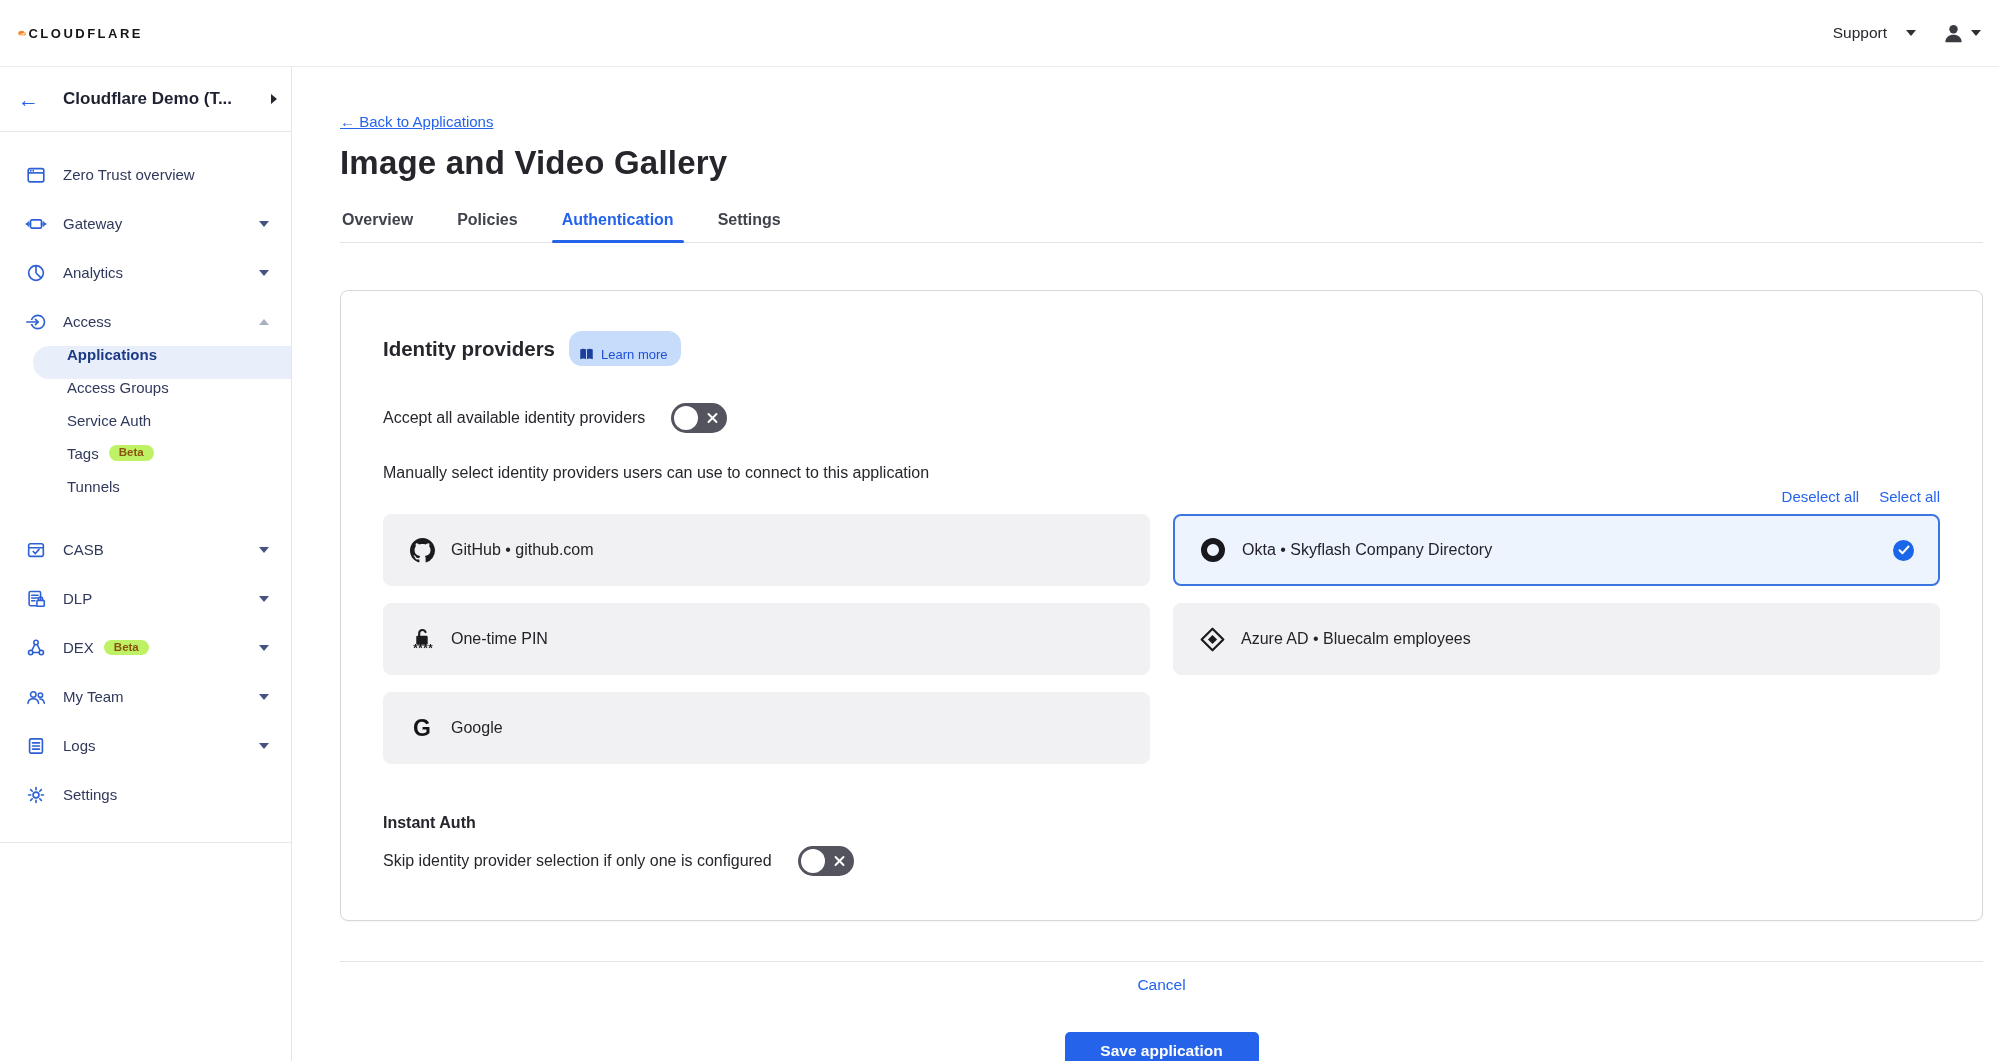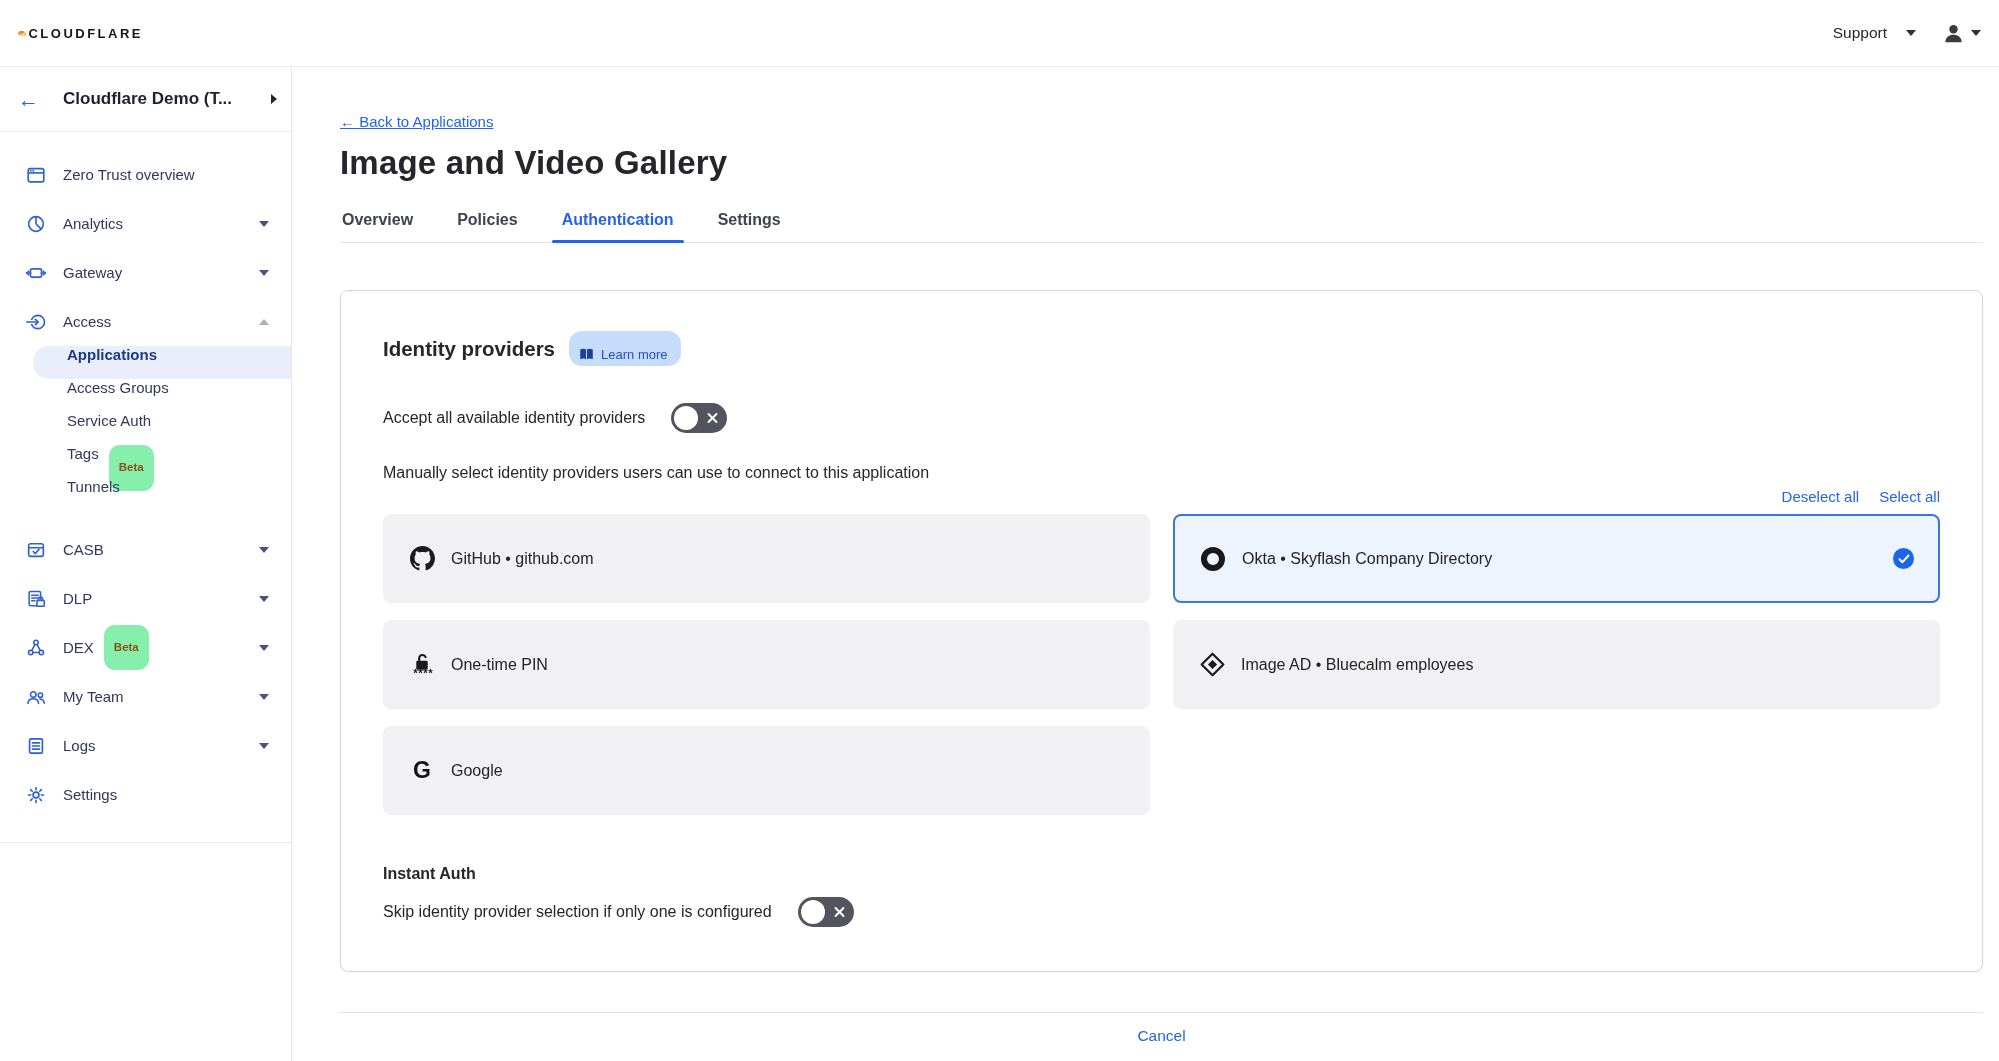--- a/index.html
+++ b/index.html
@@ -25,21 +25,21 @@
   .chev-right { width:0; height:0; border-top:5px solid transparent; border-bottom:5px solid transparent; border-left:6.5px solid #26262c; }
   .sb-nav { padding-top:18px; }
   .sb-item { height:49px; display:flex; align-items:center; padding:0 22px 0 24px; cursor:pointer; }
   .sb-item .icn { width:24px; height:24px; display:flex; align-items:center; justify-content:center; flex-shrink:0; }
   .sb-item .lbl { margin-left:15px; font-size:15px; color:#30395c; }
   .sb-item .spacer { margin-left:auto; }
   .caret-down-sm { width:0; height:0; border-left:5px solid transparent; border-right:5px solid transparent; border-top:6px solid #46537e; }
   .caret-up-sm { width:0; height:0; border-left:5px solid transparent; border-right:5px solid transparent; border-bottom:6px solid #a8afbf; }
   .sb-sub { height:33px; display:flex; align-items:flex-start; padding-left:67px; font-size:15px; color:#30395c; cursor:pointer; }
   .sb-sub.active { background:#e9effa; margin-left:33px; padding-left:34px; border-radius:16px 0 0 16px; font-weight:bold; color:#1c3a86; }
-  .beta { margin-left:10px; background:#86efac; color:#8a530f; font-size:11.5px; font-weight:bold; padding:16px 10px; border-radius:11px; line-height:1.2; }
+  .beta { margin-left:10px; background:#bef264; color:#8a530f; font-size:11.5px; font-weight:bold; padding:1px 10px; border-radius:11px; line-height:1.2; }
   .sb-divider { border:none; border-top:1px solid #e7e8ec; margin-top:23px; }
 
   
   .main { flex:1; padding:0 16px 0 48px; }
   .back-link { display:inline-block; margin-top:46px; font-size:15px; color:#2563eb; text-decoration:underline; cursor:pointer; }
   .page-title { margin-top:13px; font-size:33px; font-weight:800; color:#25252b; letter-spacing:.2px; }
   .tabs { display:flex; margin-top:21px; border-bottom:1px solid #e4e4e8; }
   .tab { font-size:16px; font-weight:bold; color:#3f434c; padding:8px 2px 13px; margin-right:40px; cursor:pointer; position:relative; }
   .tab.active { color:#2563eb; }
   .tab.active::after { content:""; position:absolute; left:-8px; right:-8px; bottom:-1px; height:3px; background:#2563eb; border-radius:2px; }
@@ -54,21 +54,21 @@
   .body-text { font-size:16px; color:#26262c; }
   .manual-text { margin-top:31px; }
   .links-row { display:flex; justify-content:flex-end; gap:20px; margin-top:6px; }
   .blue-link { color:#2563eb; font-size:15px; cursor:pointer; }
 
   .toggle { width:56px; height:30px; border-radius:15px; background:#54545e; position:relative; flex-shrink:0; cursor:pointer; }
   .toggle .knob { position:absolute; left:3px; top:3px; width:24px; height:24px; border-radius:50%; background:#fff; }
   .toggle .xmark { position:absolute; right:9px; top:50%; transform:translateY(-50%); display:flex; }
 
   .providers { display:grid; grid-template-columns:1fr 1fr; column-gap:23px; row-gap:17px; margin-top:9px; }
-  .provider { height:89px; border-radius:8px; background:#f1f1f3; border:1px solid #f1f1f3; display:flex; align-items:center; padding:0 24px; cursor:pointer; }
+  .provider { height:72px; border-radius:8px; background:#f1f1f3; border:1px solid #f1f1f3; display:flex; align-items:center; padding:0 24px; cursor:pointer; }
   .provider.selected { background:#edf4fe; border:2px solid #3b76e0; }
   .provider .p-icn { width:28px; display:flex; align-items:center; justify-content:center; flex-shrink:0; }
   .provider .p-lbl { margin-left:15px; font-size:16px; color:#232329; }
   .okta-ring { width:24px; height:24px; border-radius:50%; border:6.5px solid #18181d; }
   .g-letter { font-size:23px; font-weight:bold; color:#141418; line-height:1; }
   .check-circle { margin-left:auto; width:21px; height:21px; border-radius:50%; background:#1a66e8; display:flex; align-items:center; justify-content:center; flex-shrink:0; }
 
   .instant-head { margin-top:50px; font-size:16px; font-weight:bold; color:#26262c; }
   .instant-row { margin-top:14px; gap:26px; }
 
@@ -123,40 +123,40 @@
             <rect x="3.5" y="5" width="17" height="14.5" rx="2"></rect>
               <path d="M3.5 9.7h17"></path>
               <path d="M6.3 7.4h.01M9 7.4h.01" stroke-linecap="round" stroke-width="2"></path>
           </svg>
         </span>
         <span class="lbl">Zero Trust overview</span>
       </div>
 
       <div class="sb-item">
         <span class="icn">
+          <svg width="22" height="22" viewBox="0 0 24 24" fill="none" stroke="#2e5fd4" stroke-width="1.8" stroke-linecap="round">
+            <rect x="6" y="7.5" width="12" height="9" rx="1.5"></rect>
+              <path d="M1.5 12h4.5M18 12h4.5"></path>
+              <path d="M4.2 9.8L2 12l2.2 2.2M19.8 9.8L22 12l-2.2 2.2" stroke-width="1.5"></path>
+          </svg>
+        </span>
+        <span class="lbl">Gateway</span>
+        <span class="spacer"></span>
+          <span class="caret-down-sm"></span>
+      </div>
+
+      <div class="sb-item">
+        <span class="icn">
           <svg width="22" height="22" viewBox="0 0 24 24" fill="none" stroke="#2e5fd4" stroke-width="1.8">
             <circle cx="12" cy="12" r="8"></circle>
               <path d="M12 12V4.3"></path>
               <path d="M12 12l5.6 5.3"></path>
           </svg>
         </span>
         <span class="lbl">Analytics</span>
-        <span class="spacer"></span>
-          <span class="caret-down-sm"></span>
-      </div>
-
-      <div class="sb-item">
-        <span class="icn">
-          <svg width="22" height="22" viewBox="0 0 24 24" fill="none" stroke="#2e5fd4" stroke-width="1.8" stroke-linecap="round">
-            <rect x="6" y="7.5" width="12" height="9" rx="1.5"></rect>
-              <path d="M1.5 12h4.5M18 12h4.5"></path>
-              <path d="M4.2 9.8L2 12l2.2 2.2M19.8 9.8L22 12l-2.2 2.2" stroke-width="1.5"></path>
-          </svg>
-        </span>
-        <span class="lbl">Gateway</span>
         <span class="spacer"></span>
           <span class="caret-down-sm"></span>
       </div>
 
       <div class="sb-item">
         <span class="icn">
           <svg width="22" height="22" viewBox="0 0 24 24" fill="none" stroke="#2e5fd4" stroke-width="1.8" stroke-linecap="round">
             <circle cx="14" cy="12" r="7.3"></circle>
               <path d="M2 12h12" stroke="#fff" stroke-width="4.5"></path>
               <path d="M2 12h12"></path>
@@ -343,21 +343,21 @@
           <span class="p-lbl">One-time PIN</span>
         </div>
 
         <div class="provider">
           <span class="p-icn">
             <svg width="25" height="25" viewBox="0 0 24 24">
               <path d="M12 1.6L22.4 12 12 22.4 1.6 12Z" fill="none" stroke="#1a1a1f" stroke-width="2.1" stroke-linejoin="round"></path>
               <path d="M12 7.6L16.4 12 12 16.4 7.6 12Z" fill="#1a1a1f"></path>
             </svg>
           </span>
-          <span class="p-lbl">Image AD • Bluecalm employees</span>
+          <span class="p-lbl">Azure AD • Bluecalm employees</span>
         </div>
 
         <div class="provider">
           <span class="p-icn">
               <span class="g-letter">G</span>
             </span>
           <span class="p-lbl">Google</span>
         </div>
 
       </div>

